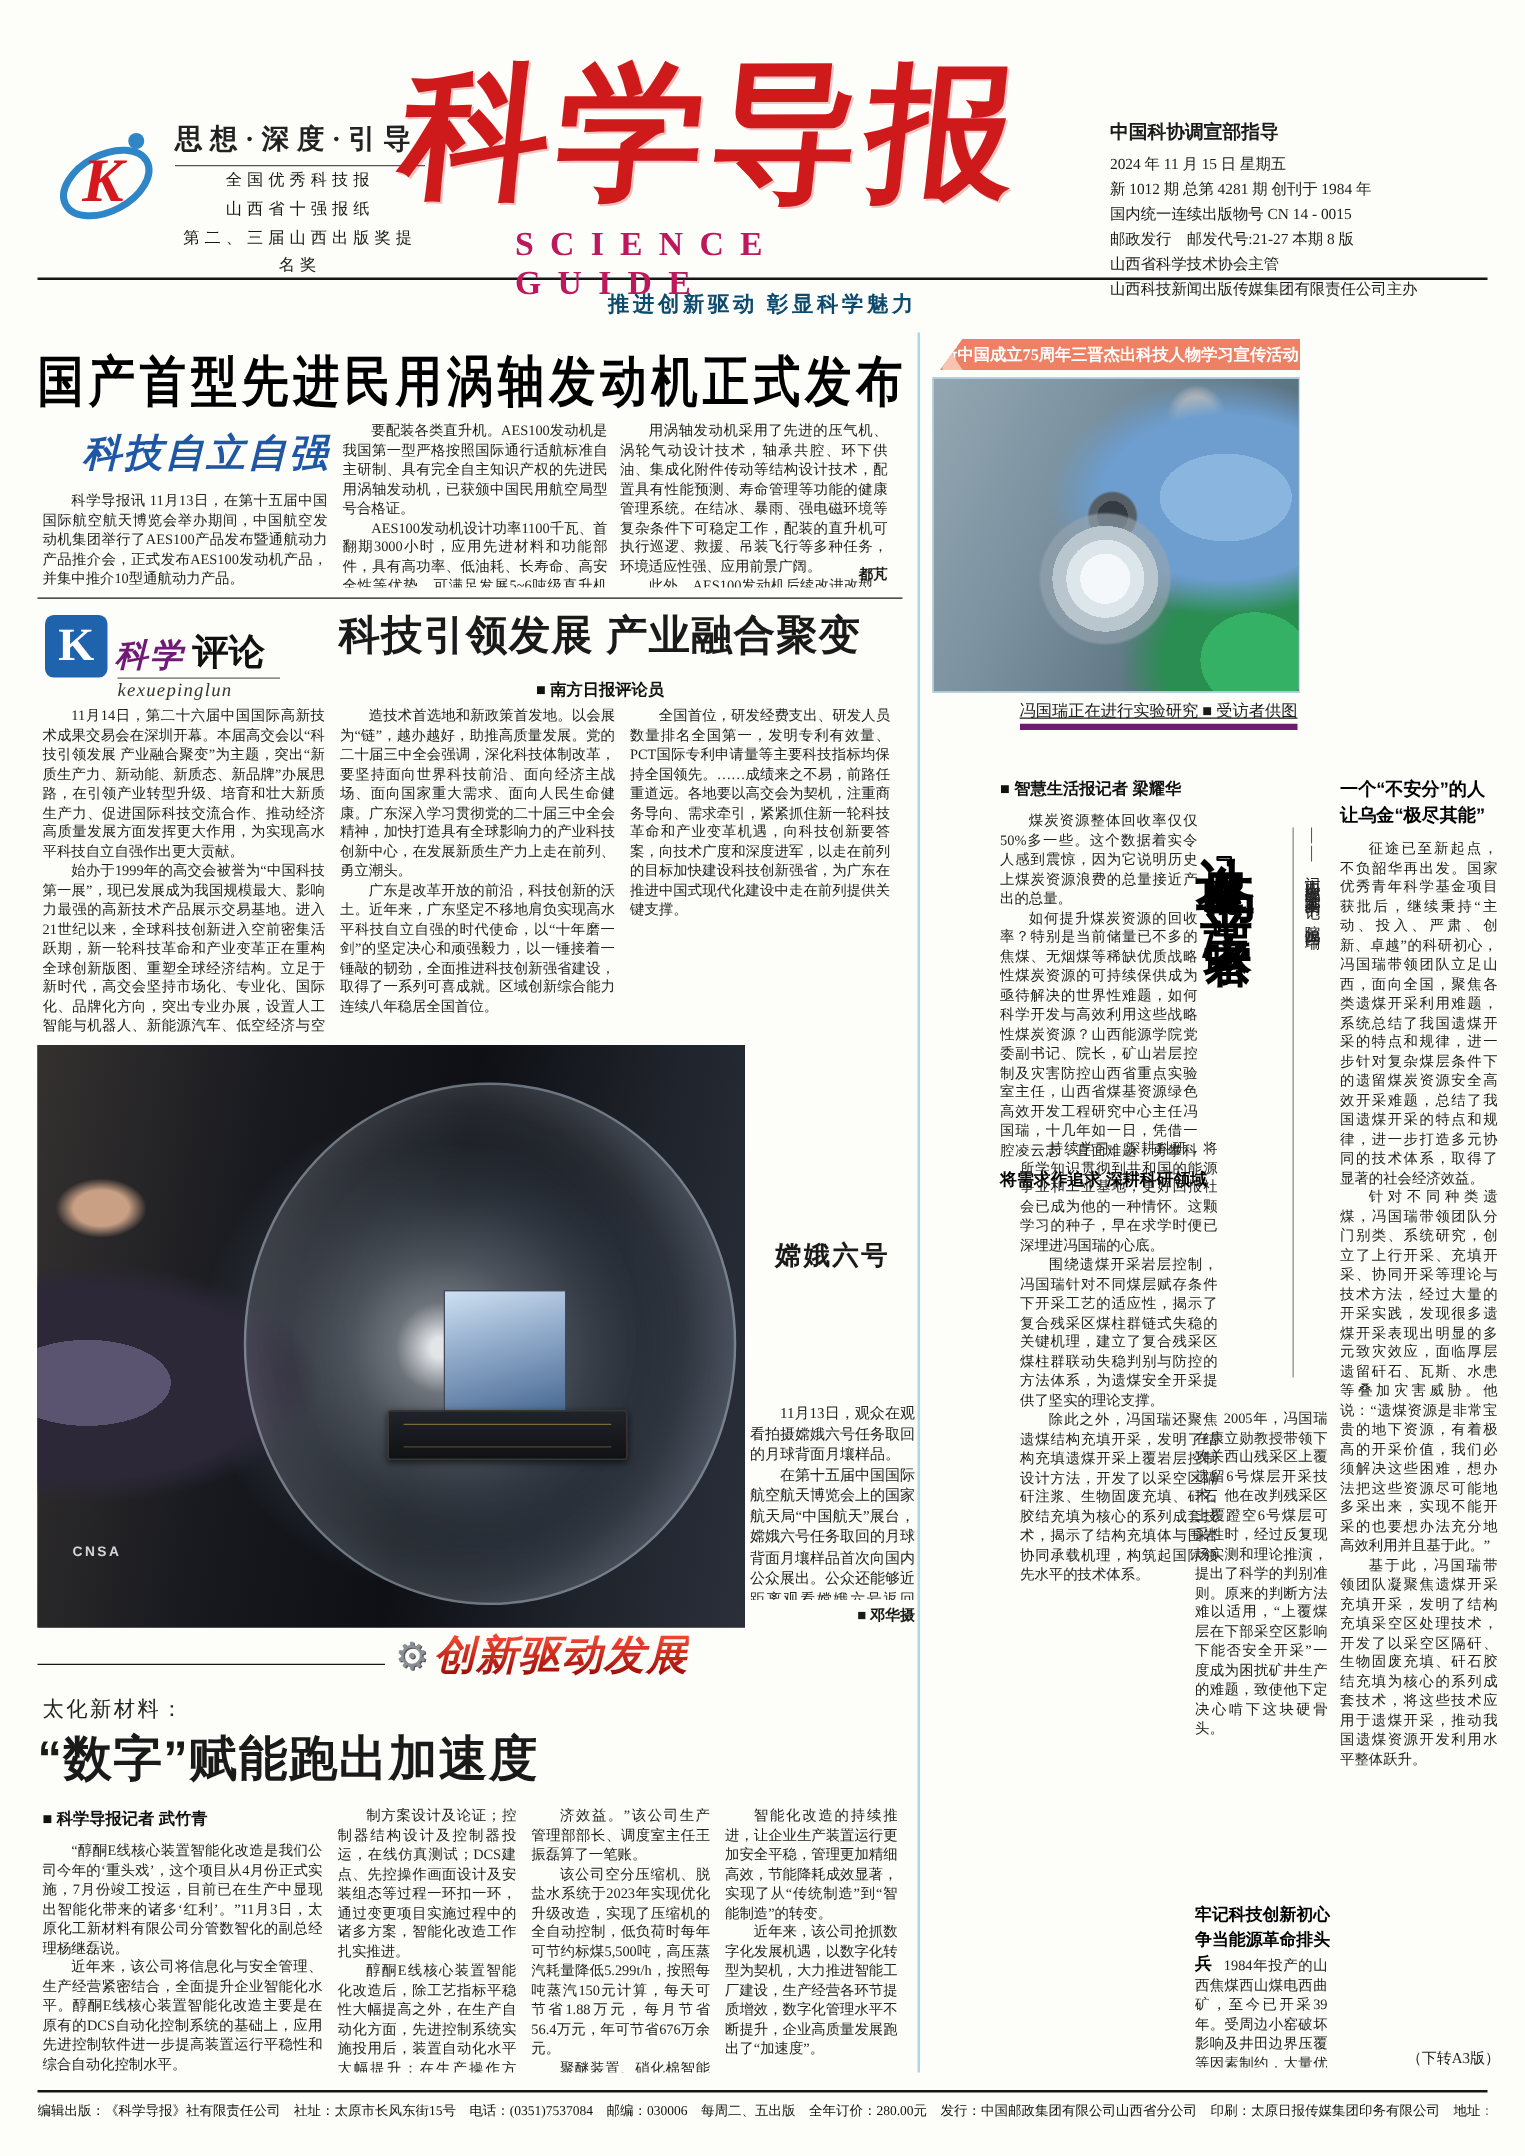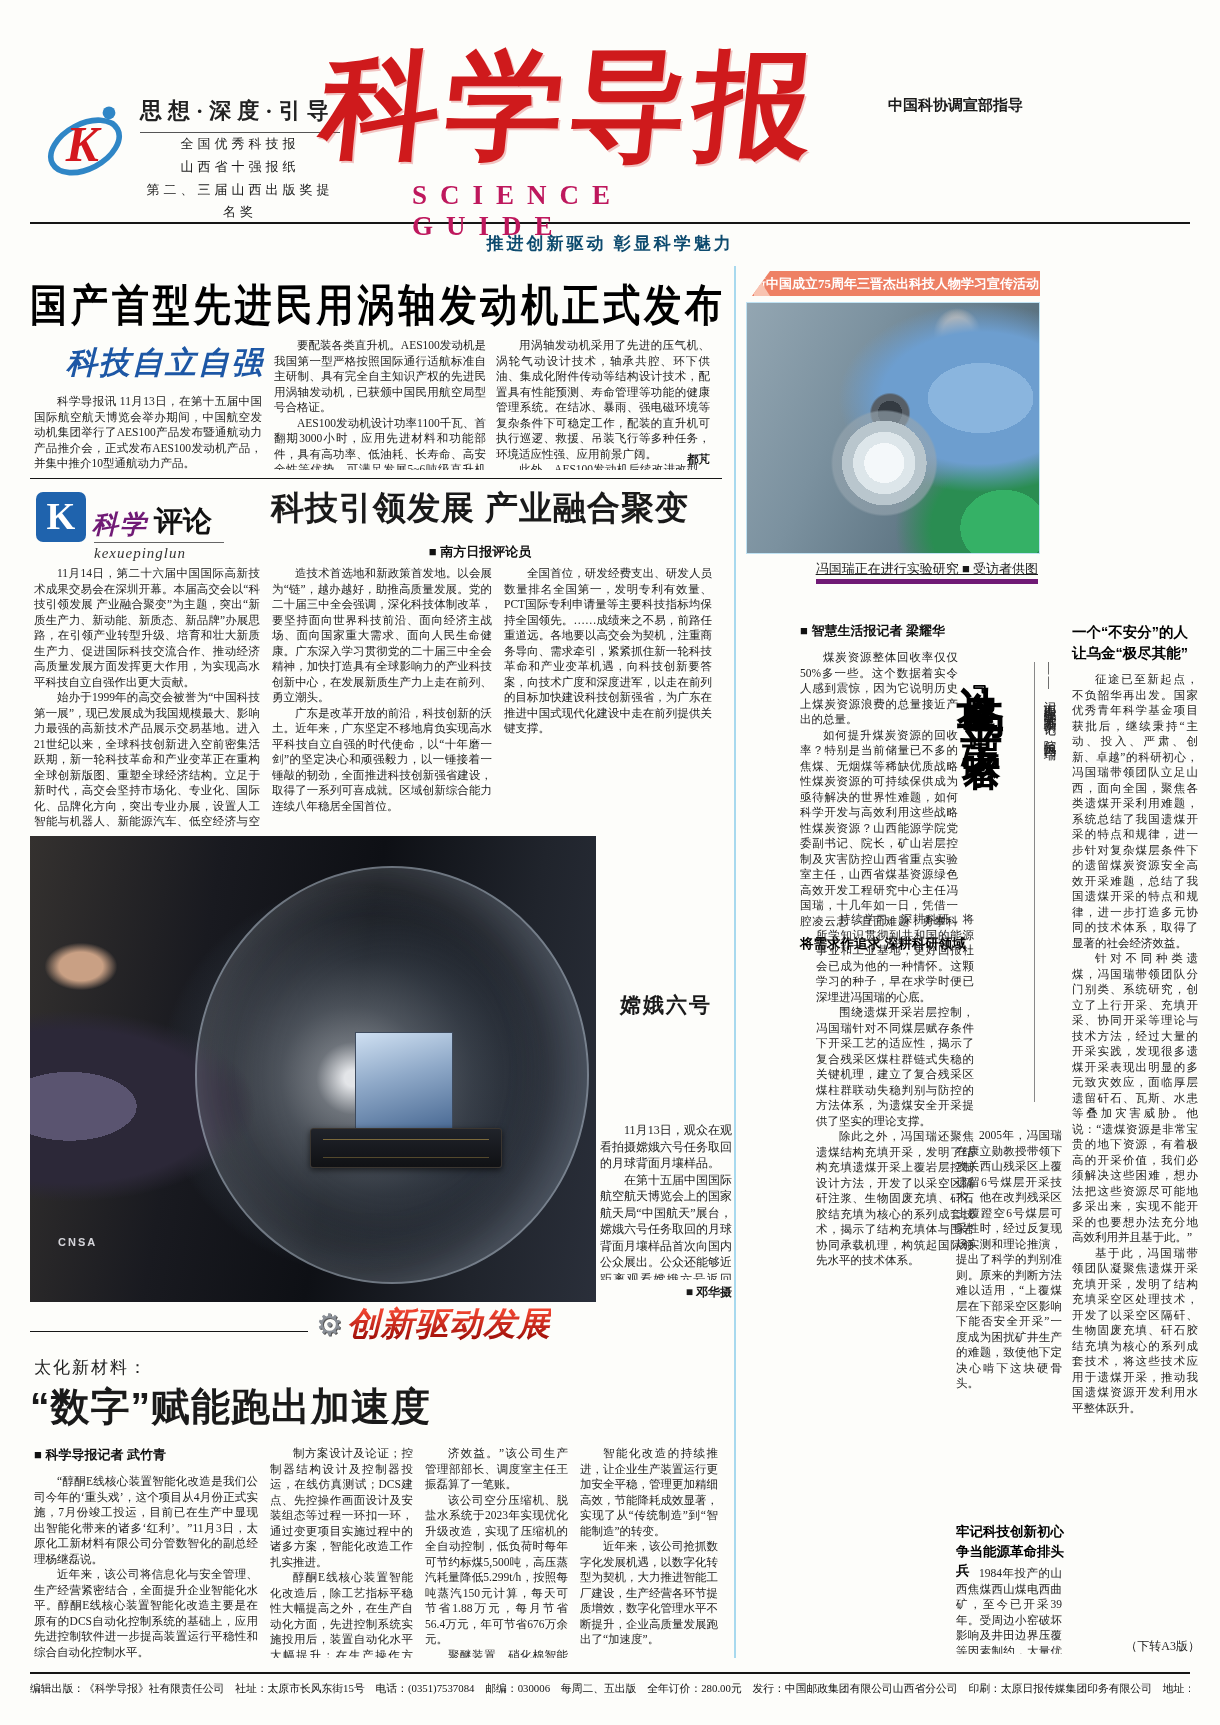--- a/index.html
+++ b/index.html
@@ -99,20 +99,28 @@
         <p>山西省十强报纸</p>
         <p>第二、三届山西出版奖提名奖</p>
       </div>
   </div>
 
   <div class="abs" id="mast-en" style="left:412px;top:180px;width:340px;">SCIENCE GUIDE</div>
   <div class="abs" id="mast-title" style="left:295px;top:48px;width:550px;">科学导报</div>
 
   <div class="abs" style="left:888px;top:96px;width:312px;">
     <div id="guidance">中国科协调宣部指导</div>
+    <div class="publine plain">
+        <p>2024 年 11 月 15 日 星期五</p>
+        <p>新 1012 期 总第 4281 期 创刊于 1984 年</p>
+        <p>国内统一连续出版物号 CN 14 - 0015</p>
+        <p>邮政发行　邮发代号:21-27 本期 8 版</p>
+        <p>山西省科学技术协会主管</p>
+        <p>山西科技新闻出版传媒集团有限责任公司主办</p>
+      </div>
   </div>
 
   <div class="abs rule" style="left:30px;top:222px;width:1160px;height:2px;"></div>
   <div class="abs" id="slogan" style="left:30px;top:232px;width:1160px;">推进创新驱动 彰显科学魅力</div>
 
   <div class="abs sans" id="lead-headline" style="left:30px;top:276px;width:692px;">国产首型先进民用涡轴发动机正式发布</div>
   <div class="abs" id="lead-badge" style="left:40px;top:342px;">科技自立自强</div>
 
   <div class="abs bodytext" style="left:34px;top:394px;width:228px;height:76px;">
       <p>科学导报讯 11月13日，在第十五届中国国际航空航天博览会举办期间，中国航空发动机集团举行了AES100产品发布暨通航动力产品推介会，正式发布AES100发动机产品，并集中推介10型通航动力产品。</p>

